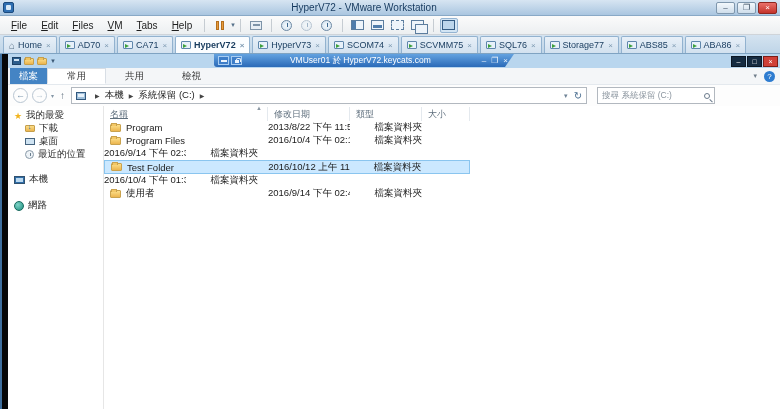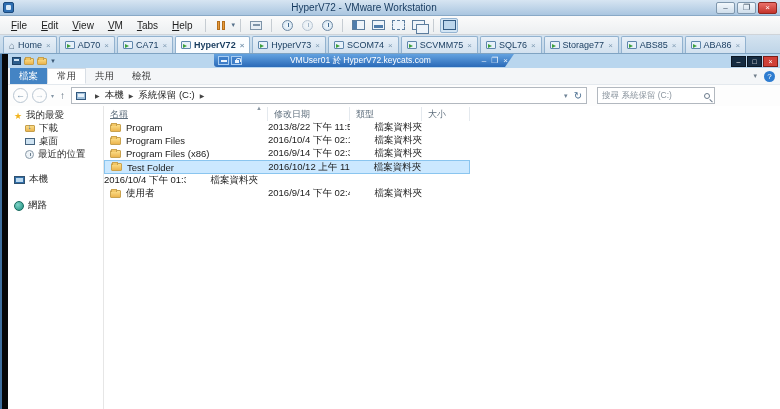--- a/index.html
+++ b/index.html
@@ -91,21 +91,21 @@
   .rdp-lock::after { content:""; position:absolute; left:3px; top:3px; width:4px; height:3px; background:#eaf3fc; }
   .rdp-lock::before { content:""; position:absolute; left:3.5px; top:1px; width:3px; height:3px;
     border:1px solid #eaf3fc; border-bottom:none; border-radius:2px 2px 0 0; }
   .rdp-title { flex:1; text-align:center; white-space:nowrap; overflow:hidden; }
   .rdp-ctl { margin-left:5px; font-size:8px; color:#eaf3fc; }
 
   
   .ribbon-row { height:17px; background:#f4f6f8; border-bottom:1px solid #e4e9ee;
     display:flex; align-items:stretch; font-size:9.5px; padding-left:2px; }
   .file-tab { background:#4484c4; color:#fff; display:flex; align-items:center; padding:0 9px; }
-  .rtab { display:flex; align-items:center; padding:0 9px; color:#3a3a3a; }
+  .rtab { display:flex; align-items:center; padding:0 19px; color:#3a3a3a; }
   .rtab.selected { background:#fff; border:1px solid #d8dee5; border-bottom:1px solid #fff; }
   .ribbon-right { margin-left:auto; display:flex; align-items:center; gap:7px; padding-right:5px; }
   .rib-chev { font-size:7px; color:#6f7d8a; }
   .help-ic { width:11px; height:11px; border-radius:50%; background:#2e7cd0; color:#fff;
     font-size:8px; line-height:11px; text-align:center; }
 
   
   .address-row { height:21px; display:flex; align-items:center; padding:0 5px; gap:4px;
     background:#fdfdfd; }
   .nav-circ { width:15px; height:15px; border-radius:50%; border:1px solid #b9c6d2;
@@ -171,21 +171,21 @@
     <span class="vm-appicon"></span>
     <span class="vm-title">HyperV72 - VMware Workstation</span>
     <span class="winbtn">–</span>
     <span class="winbtn">❐</span>
     <span class="winbtn close">×</span>
   </div>
 
   <div class="vm-menubar">
     <span class="menu-item">File</span>
     <span class="menu-item">Edit</span>
-    <span class="menu-item">View</span>
+    <span class="menu-item">Files</span>
     <span class="menu-item">VM</span>
     <span class="menu-item">Tabs</span>
     <span class="menu-item">Help</span>
     <span class="tb-sep"></span>
     <span class="tb-icon pause-bars">
         <span></span>
         <span></span>
       </span>
     <span class="dd-arrow">▾</span>
     <span class="tb-sep"></span>
@@ -393,24 +393,20 @@
           <div class="file-row">
             <span class="cell name">
                 <span class="folder-ic"></span>
                 <span>Program Files</span>
               </span>
             <span class="cell date">2016/10/4 下午 02:19</span>
             <span class="cell type">檔案資料夾</span>
             <span class="cell size"></span>
           </div>
           <div class="file-row">
-            <span class="cell name">
-                <span class="folder-ic"></span>
-                <span>Program Files (x86)</span>
-              </span>
             <span class="cell date">2016/9/14 下午 02:35</span>
             <span class="cell type">檔案資料夾</span>
             <span class="cell size"></span>
           </div>
           <div class="file-row selected">
             <span class="cell name">
                 <span class="folder-ic"></span>
                 <span>Test Folder</span>
               </span>
             <span class="cell date">2016/10/12 上午 11:52</span>

